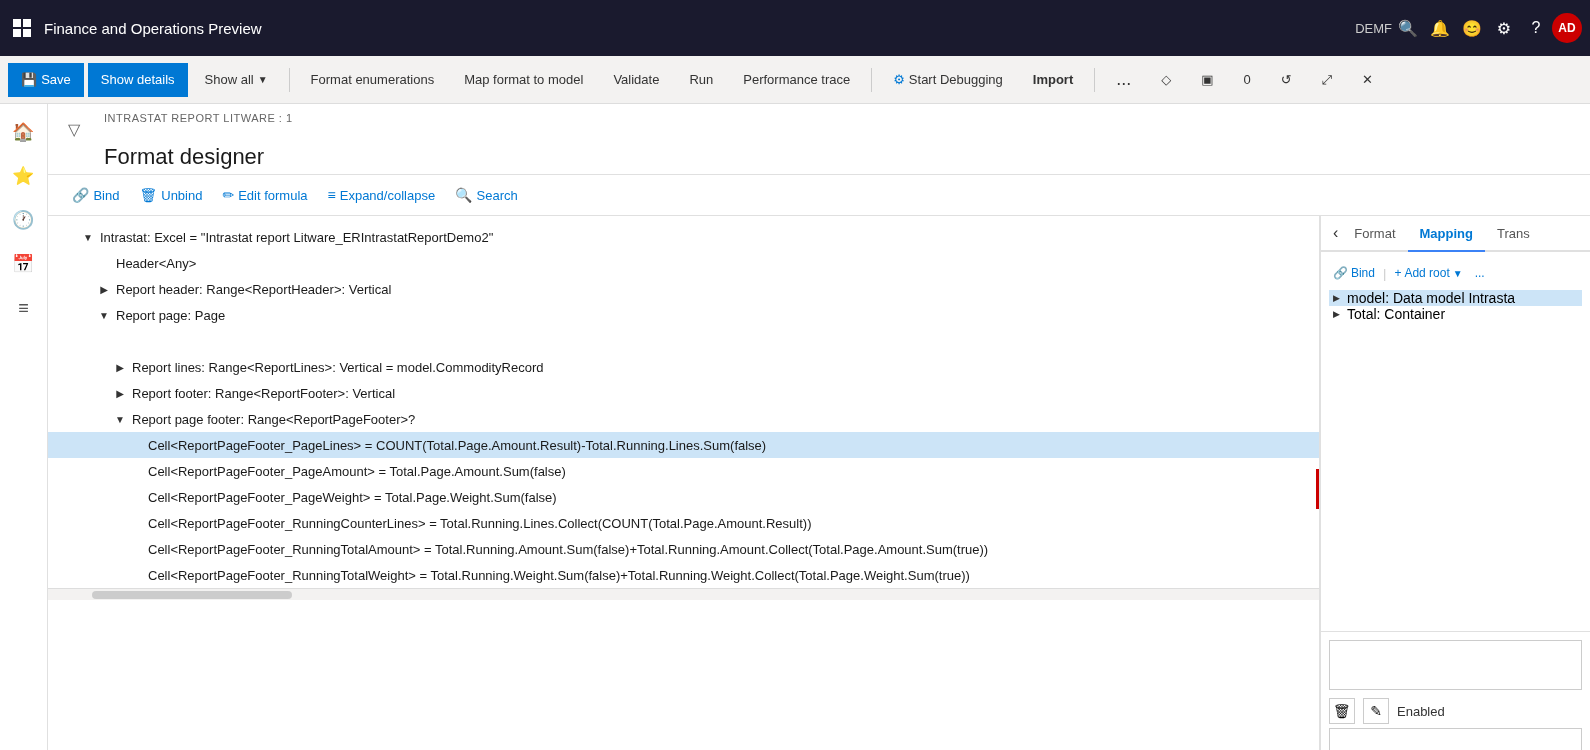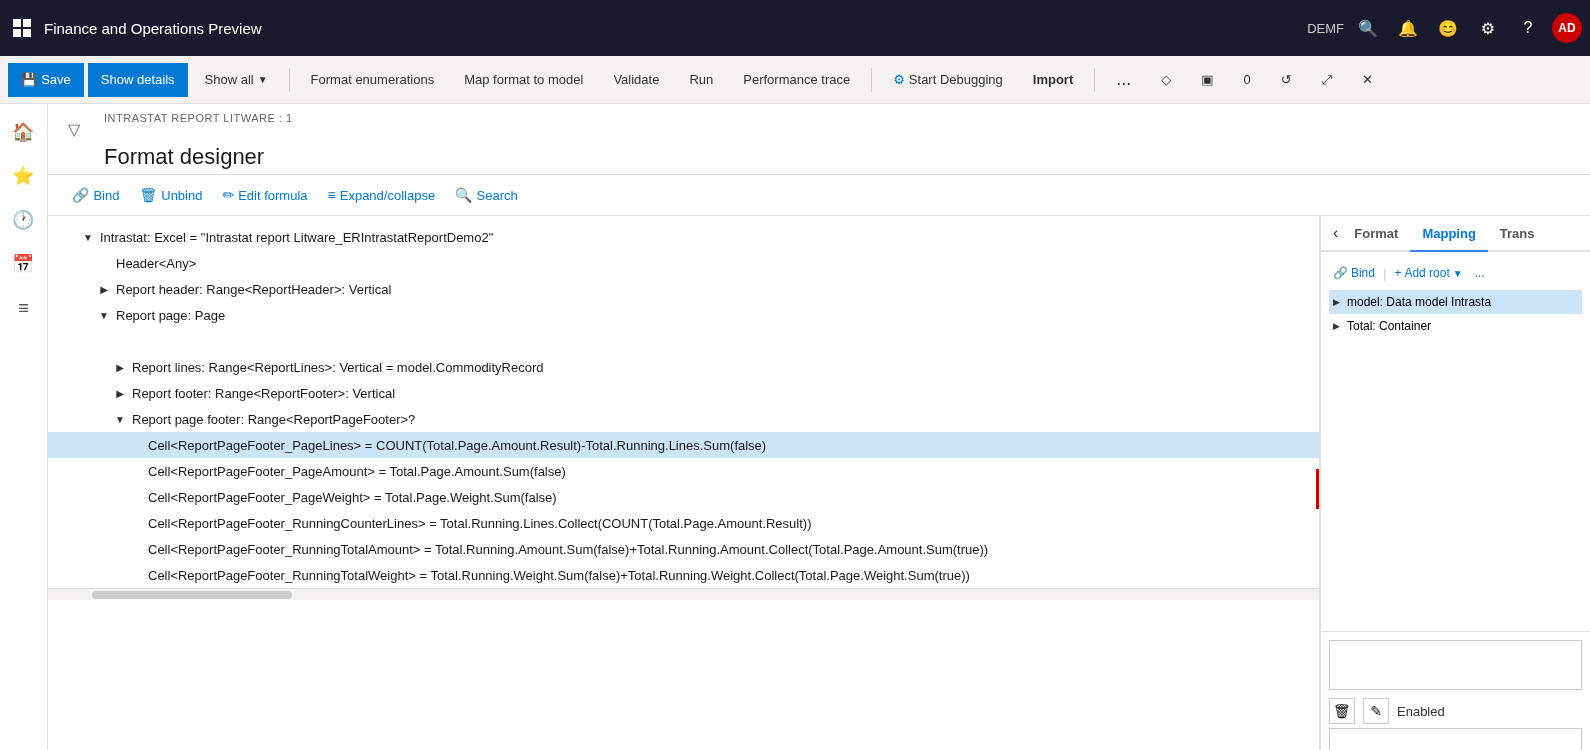--- a/index.html
+++ b/index.html
@@ -11,21 +11,21 @@
       color: #fff;
       height: 56px;
       display: flex;
       align-items: center;
       padding: 0 8px;
     }
     .title-bar-grid { display: flex; align-items: center; width: 100%; }
     .title-app-icon { width: 28px; height: 28px; display: flex; align-items: center; justify-content: center; margin-right: 8px; cursor: pointer; }
     .title-app-icon svg { width: 20px; height: 20px; }
     .title-app-name { font-size: 15px; font-weight: 500; color: #fff; flex: 1; }
-    .title-right { display: flex; align-items: center; gap: 8px; }
+    .title-right { display: flex; align-items: center; }
     .title-env { color: #ccc; font-size: 13px; }
     .title-icon-btn { width: 32px; height: 32px; display: flex; align-items: center; justify-content: center; cursor: pointer; color: #fff; font-size: 16px; }
     .title-avatar { width: 30px; height: 30px; background: #c00; border-radius: 50%; display: flex; align-items: center; justify-content: center; color: #fff; font-size: 12px; font-weight: bold; cursor: pointer; }
 
     
     .toolbar {
       background: #f3f2f1;
       border-bottom: 1px solid #ddd;
       height: 48px;
       display: flex;
@@ -209,21 +209,20 @@
     .tab-btn {
       padding: 0 12px;
       height: 36px;
       border: none;
       background: transparent;
       cursor: pointer;
       font-size: 13px;
       color: #555;
       border-bottom: 2px solid transparent;
       margin-bottom: -2px;
-      font-weight: bold;
     }
     .tab-btn.active {
       color: #0078d4;
       border-bottom: 2px solid #3b82f6;
       font-weight: 600;
     }
     .tab-nav-arrow { font-size: 16px; color: #333; cursor: pointer; padding: 0 4px; }
 
     
     .right-panel-content {
@@ -250,23 +249,23 @@
       background: none;
       border: none;
       padding: 2px 4px;
     }
     .rp-sep { color: #ccc; }
 
     .rp-tree-item {
       display: flex;
       align-items: center;
       height: 16px;
-      padding: 12px 4px;
-      cursor: pointer;
-      font-size: 12px;
+      padding: 0 4px;
+      cursor: pointer;
+      font-size: 14px;
     }
     .rp-tree-item.selected { background: #cce4f7; }
     .rp-expand {
       width: 14px;
       font-size: 9px;
       color: #333;
       flex-shrink: 0;
     }
     .rp-expand.collapsed::before { content: '▶'; }
 

